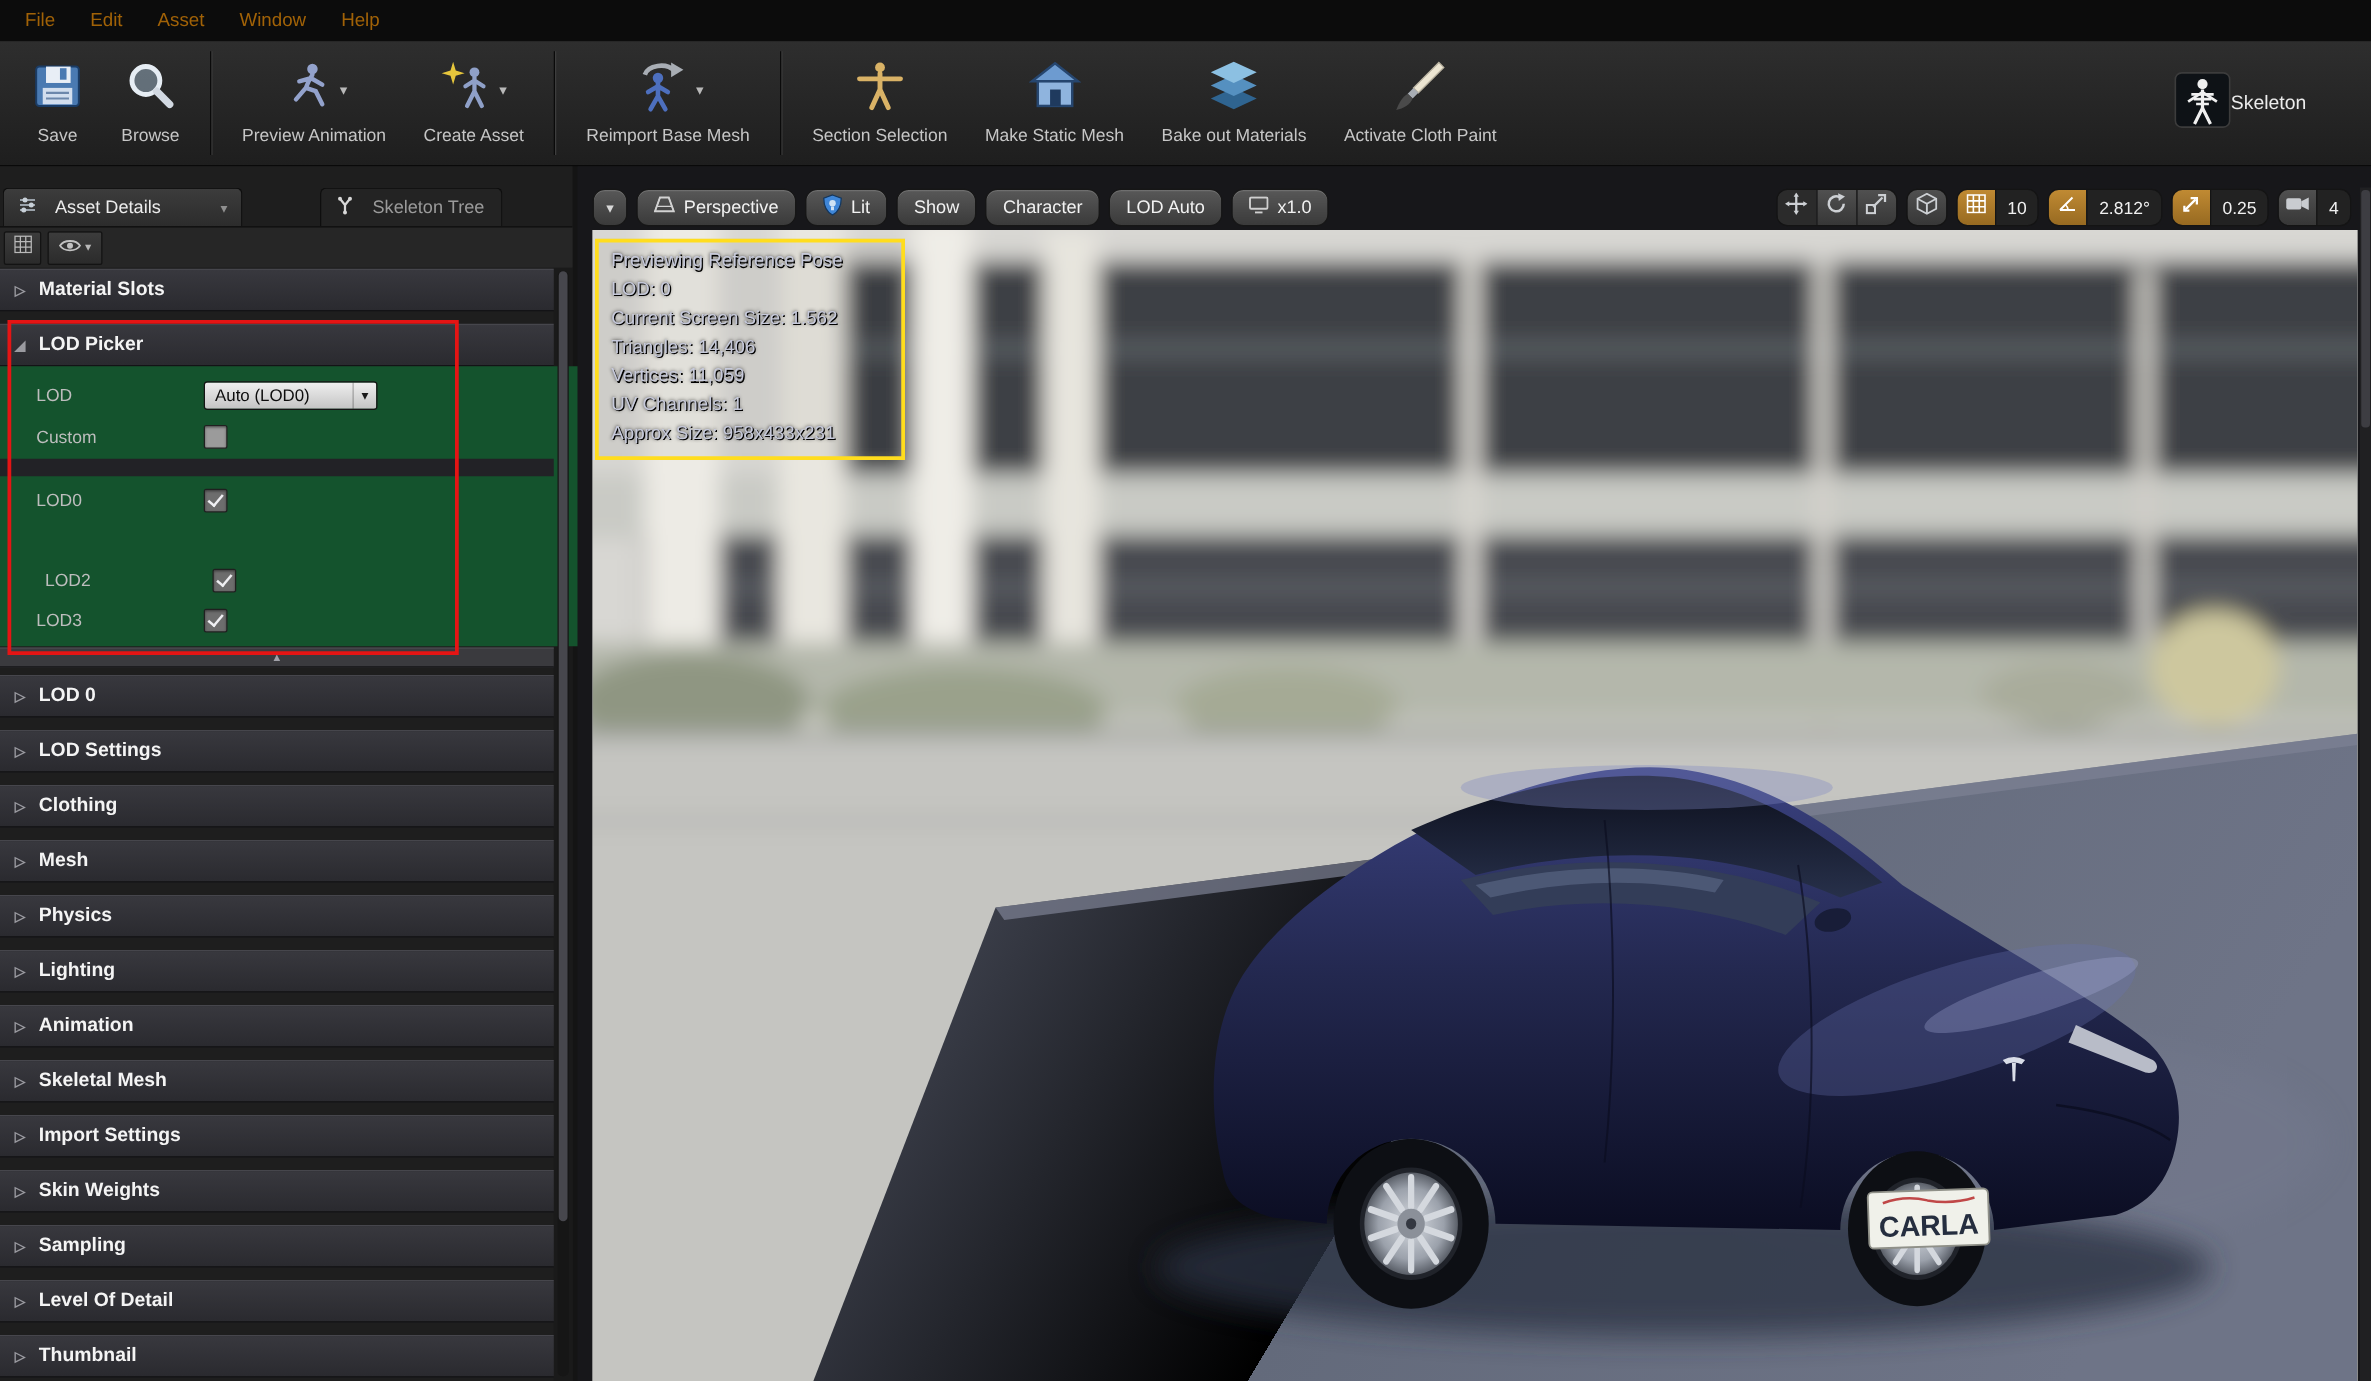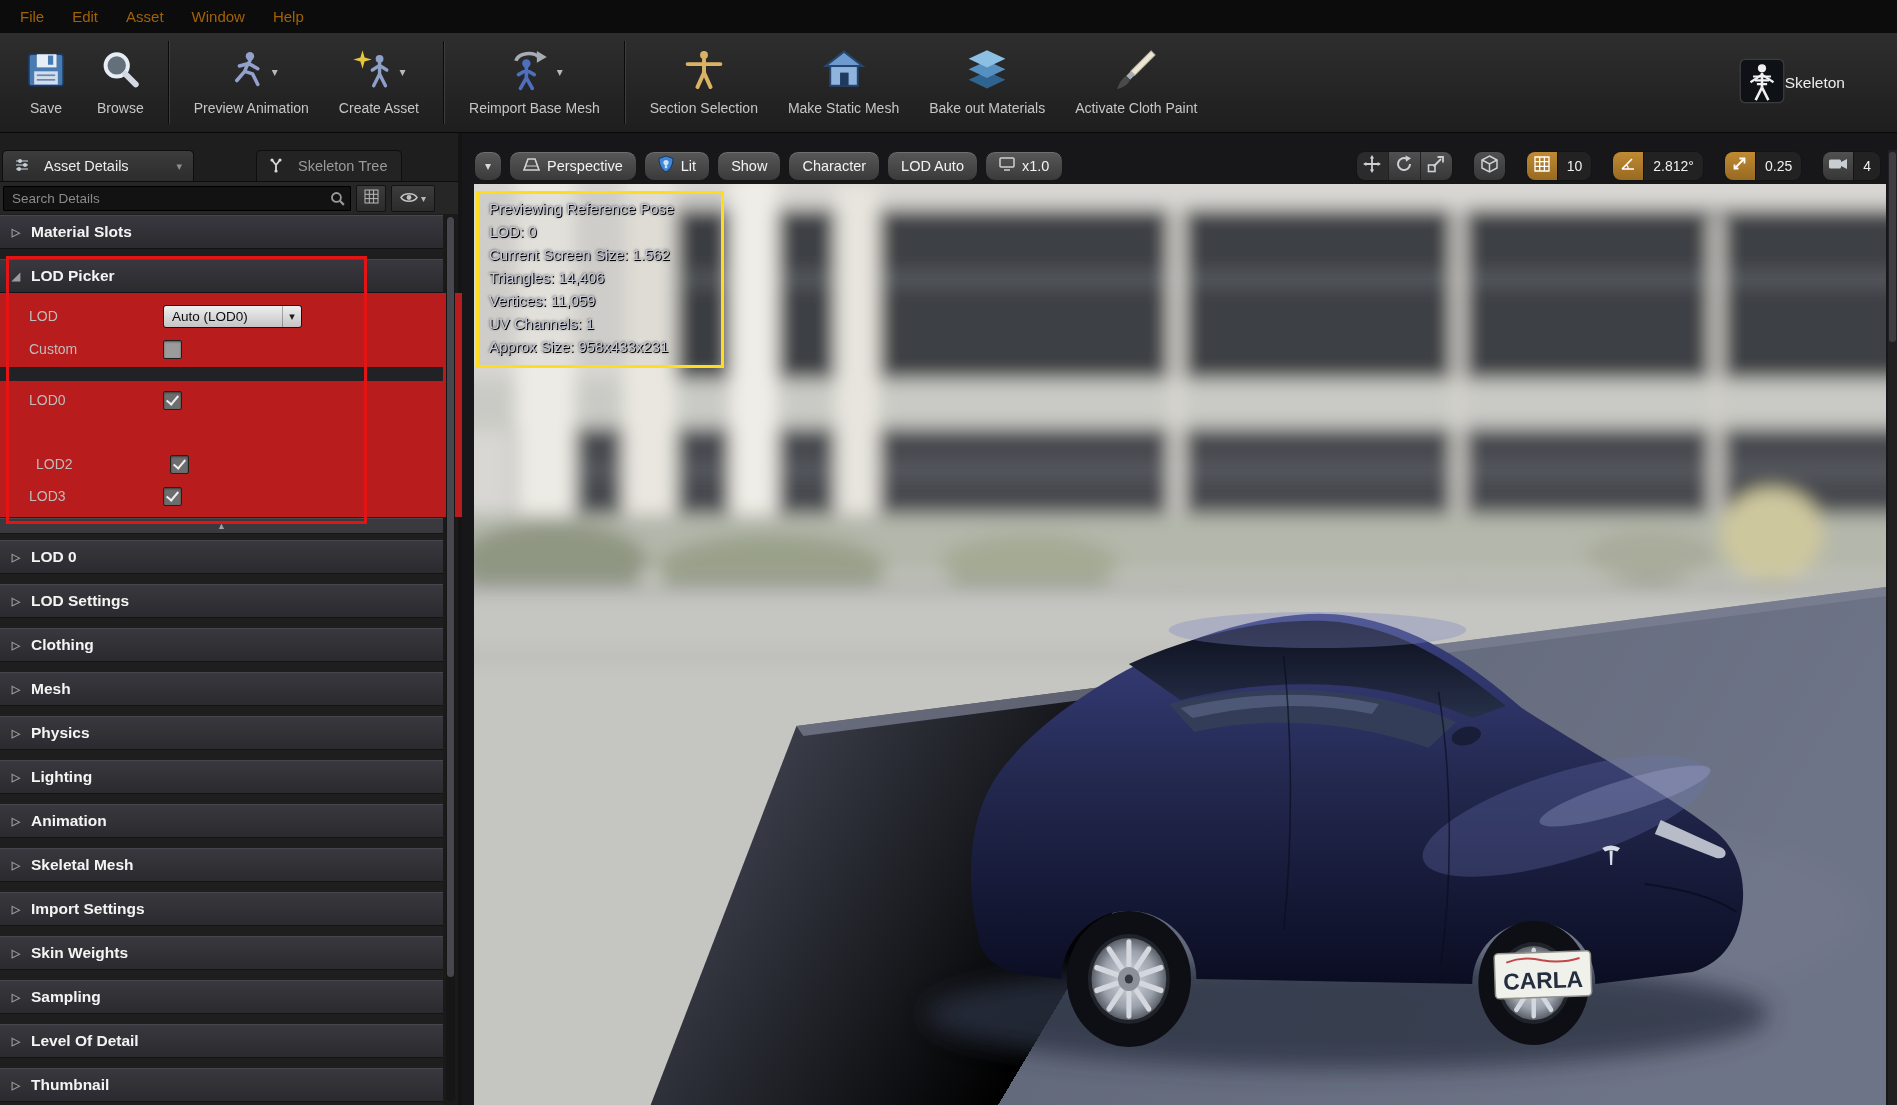--- a/index.html
+++ b/index.html
@@ -38,21 +38,21 @@
   .search-mag{position:absolute;right:5px;top:4px;}
   .icon-btn{height:25px;background:linear-gradient(#3c3c3c,#2b2b2b);border:1px solid #131313;border-radius:2px;
             display:flex;align-items:center;justify-content:center;gap:3px;cursor:pointer;}
   .grid-btn{width:28px;}
   .eye-btn{width:42px;color:#b8b8b8;font-size:10px;}
 
   .cat-header{position:absolute;left:0;width:443px;height:34px;background:linear-gradient(#38383e,#2a2a2f);
               border-top:1px solid #46464c;border-bottom:1px solid #131316;display:flex;align-items:center;gap:9px;
               padding-left:10px;box-sizing:border-box;color:#f4f4f4;font-weight:bold;font-size:15.5px;cursor:pointer;}
   .tri{color:#9a9aa0;font-size:11px;width:12px;text-align:center;}
-  .lod-body{position:absolute;left:0;top:160px;width:532px;height:224px;background:#b91c1c;}
+  .lod-body{position:absolute;left:0;top:160px;width:532px;height:224px;background:#14532d;}
   .lp-row{position:absolute;left:0;width:443px;height:30px;display:flex;align-items:center;padding-left:29px;box-sizing:border-box;}
   .lp-label{width:134px;color:#bdbdbd;font-size:14px;}
   .lod-divider{position:absolute;left:0;top:74px;width:443px;height:14px;background:#222226;}
   .dropdown{position:relative;width:139px;height:23px;background:linear-gradient(#efefef,#c4c4c4);border:1px solid #141414;
             border-radius:3px;display:flex;align-items:center;padding-left:8px;box-sizing:border-box;color:#0d0d0d;
             font-size:13.5px;cursor:pointer;}
   .dd-arrow{position:absolute;right:0;top:0;bottom:0;width:18px;display:flex;align-items:center;justify-content:center;
             color:#1a1a1a;font-size:11px;border-left:1px solid rgba(0,0,0,.28);}
   .checkbox{position:relative;width:17px;height:17px;border:1px solid #202020;border-radius:2px;
             box-shadow:inset 0 1px 2px rgba(0,0,0,.45);cursor:pointer;}
@@ -71,21 +71,21 @@
   .panel-scrollbar{position:absolute;right:3px;top:84px;bottom:4px;width:9px;background:#161616;border-radius:4px;}
   .panel-scrollbar .thumb{position:absolute;left:1px;right:1px;top:0;height:86%;background:#47474d;border-radius:4px;}
 
   
   .viewport-area{position:absolute;left:462px;top:133px;right:0;bottom:0;background:#17171a;}
   .vp-toolbar{position:absolute;left:12px;top:17px;right:16px;height:31px;display:flex;align-items:center;gap:7px;}
   .vp-btn{height:30px;border-radius:10px;background:linear-gradient(#585858,#3a3a3a);border:1px solid #161616;
           box-shadow:inset 0 1px 0 rgba(255,255,255,.14);display:flex;align-items:center;gap:7px;padding:0 13px;
           color:#f2f2f2;font-size:14.5px;cursor:pointer;white-space:nowrap;box-sizing:border-box;}
   .vp-btn.icon-only{padding:0 10px;color:#d8d8d8;font-size:12px;}
-  .vp-right{margin-left:auto;display:flex;align-items:center;gap:20px;}
+  .vp-right{margin-left:auto;display:flex;align-items:center;gap:7px;}
   .vp-tool-group{display:flex;border-radius:9px;overflow:hidden;border:1px solid #141414;}
   .vp-tool{width:31px;height:28px;background:linear-gradient(#505050,#373737);display:flex;align-items:center;justify-content:center;cursor:pointer;}
   .vp-tool + .vp-tool{border-left:1px solid #222;}
   .vp-tool.active{background:#2b2b2b;}
   .snap{display:flex;border-radius:9px;overflow:hidden;border:1px solid #141414;cursor:pointer;}
   .snap-icon{width:30px;height:28px;display:flex;align-items:center;justify-content:center;}
   .snap-icon.amber{background:linear-gradient(#c08a33,#976a21);}
   .snap-icon.gray{background:linear-gradient(#505050,#373737);}
   .snap-val{height:28px;background:#222;display:flex;align-items:center;padding:0 9px;color:#f0f0f0;font-size:14px;border-left:1px solid #141414;}
   .scene{position:absolute;left:12px;top:51px;right:11px;bottom:0;overflow:hidden;background:#c8c8c5;}
@@ -264,28 +264,20 @@
         <svg width="16" height="16" viewBox="0 0 16 16">
           <path d="M8 14 V8 M8 8 L4 3 M8 8 L12 3" stroke="#d8d8d8" stroke-width="1.8" fill="none"></path>
           <circle cx="4" cy="3" r="1.6" fill="#d8d8d8"></circle>
             <circle cx="12" cy="3" r="1.6" fill="#d8d8d8"></circle>
             <circle cx="8" cy="14" r="1.6" fill="#d8d8d8"></circle>
         </svg></span>
       <span>Skeleton Tree</span>
     </div>
 
     <div class="search-row">
-      <div class="search-box">
-        <input placeholder="Search Details" style="">
-        <span class="search-mag">
-          <svg width="17" height="17" viewBox="0 0 16 16">
-            <circle cx="7" cy="7" r="4.2" fill="none" stroke="#9a9a9a" stroke-width="1.7"></circle>
-            <line x1="10.2" y1="10.2" x2="14" y2="14" stroke="#9a9a9a" stroke-width="2"></line>
-          </svg></span>
-      </div>
       <div class="icon-btn grid-btn">
         <span>
           <svg width="15" height="15" viewBox="0 0 15 15">
             <rect x="1" y="1" width="13" height="13" fill="none" stroke="#b9b9b9"></rect>
             <path d="M1 5.3 H14 M1 9.6 H14 M5.3 1 V14 M9.6 1 V14" stroke="#b9b9b9"></path>
           </svg></span>
       </div>
       <div class="icon-btn eye-btn">
         <span>
           <svg width="18" height="13" viewBox="0 0 18 13">

